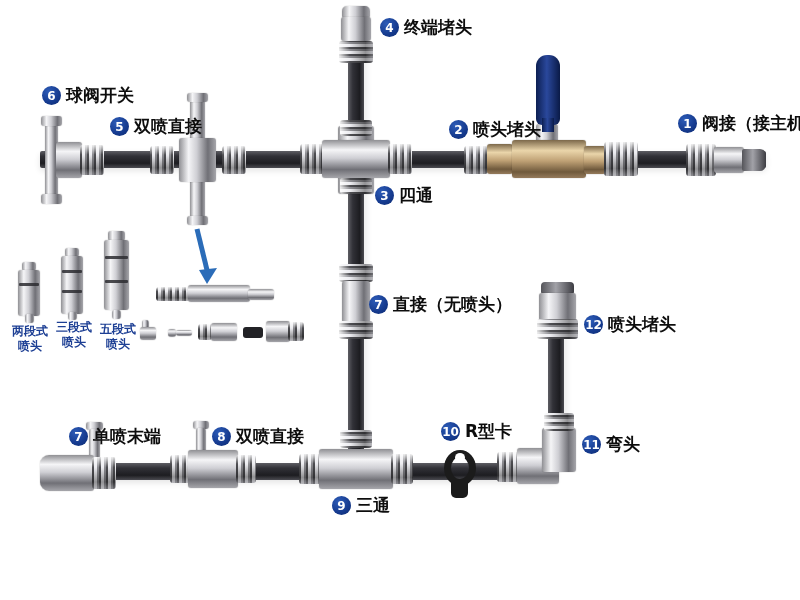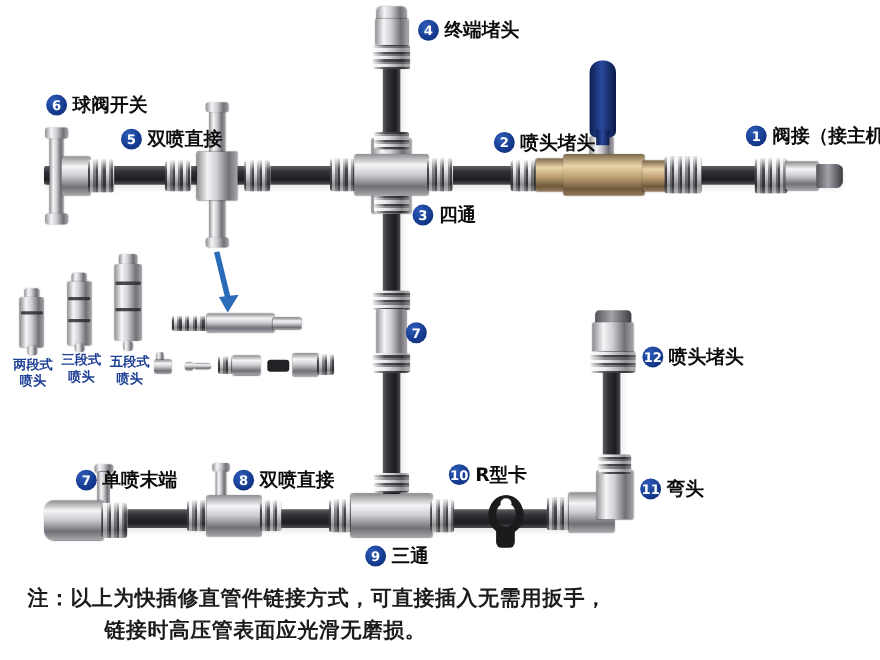--- a/index.html
+++ b/index.html
@@ -229,32 +229,31 @@
     <span>单喷末端</span>
   </div>
   <div class="lbl" style="left:212px;top:425px">
     <span class="badge">8</span>
     <span>双喷直接</span>
   </div>
   <div class="lbl" style="left:332px;top:494px">
     <span class="badge">9</span>
     <span>三通</span>
   </div>
-  <div class="lbl" style="left:408px;top:420px">
+  <div class="lbl" style="left:441px;top:420px">
     <span class="badge">10</span>
     <span>R型卡</span>
   </div>
   <div class="lbl" style="left:582px;top:433px">
     <span class="badge">11</span>
     <span>弯头</span>
   </div>
   <div class="lbl" style="left:584px;top:313px">
     <span class="badge">12</span>
     <span>喷头堵头</span>
   </div>
   <div class="lbl" style="left:369px;top:293px">
     <span class="badge">7</span>
-  </div>
-
-  <div class="note" style="left:25px;top:531px">注：以上为快插修直管件链接方式，可直接插入无需用扳手，</div>
-  <div class="note" style="left:95px;top:560px">链接时高压管表面应光滑无磨损。</div>
+    <span>直接（无喷头）</span>
+  </div>
+
 
 </div>
 
 </body></html>

